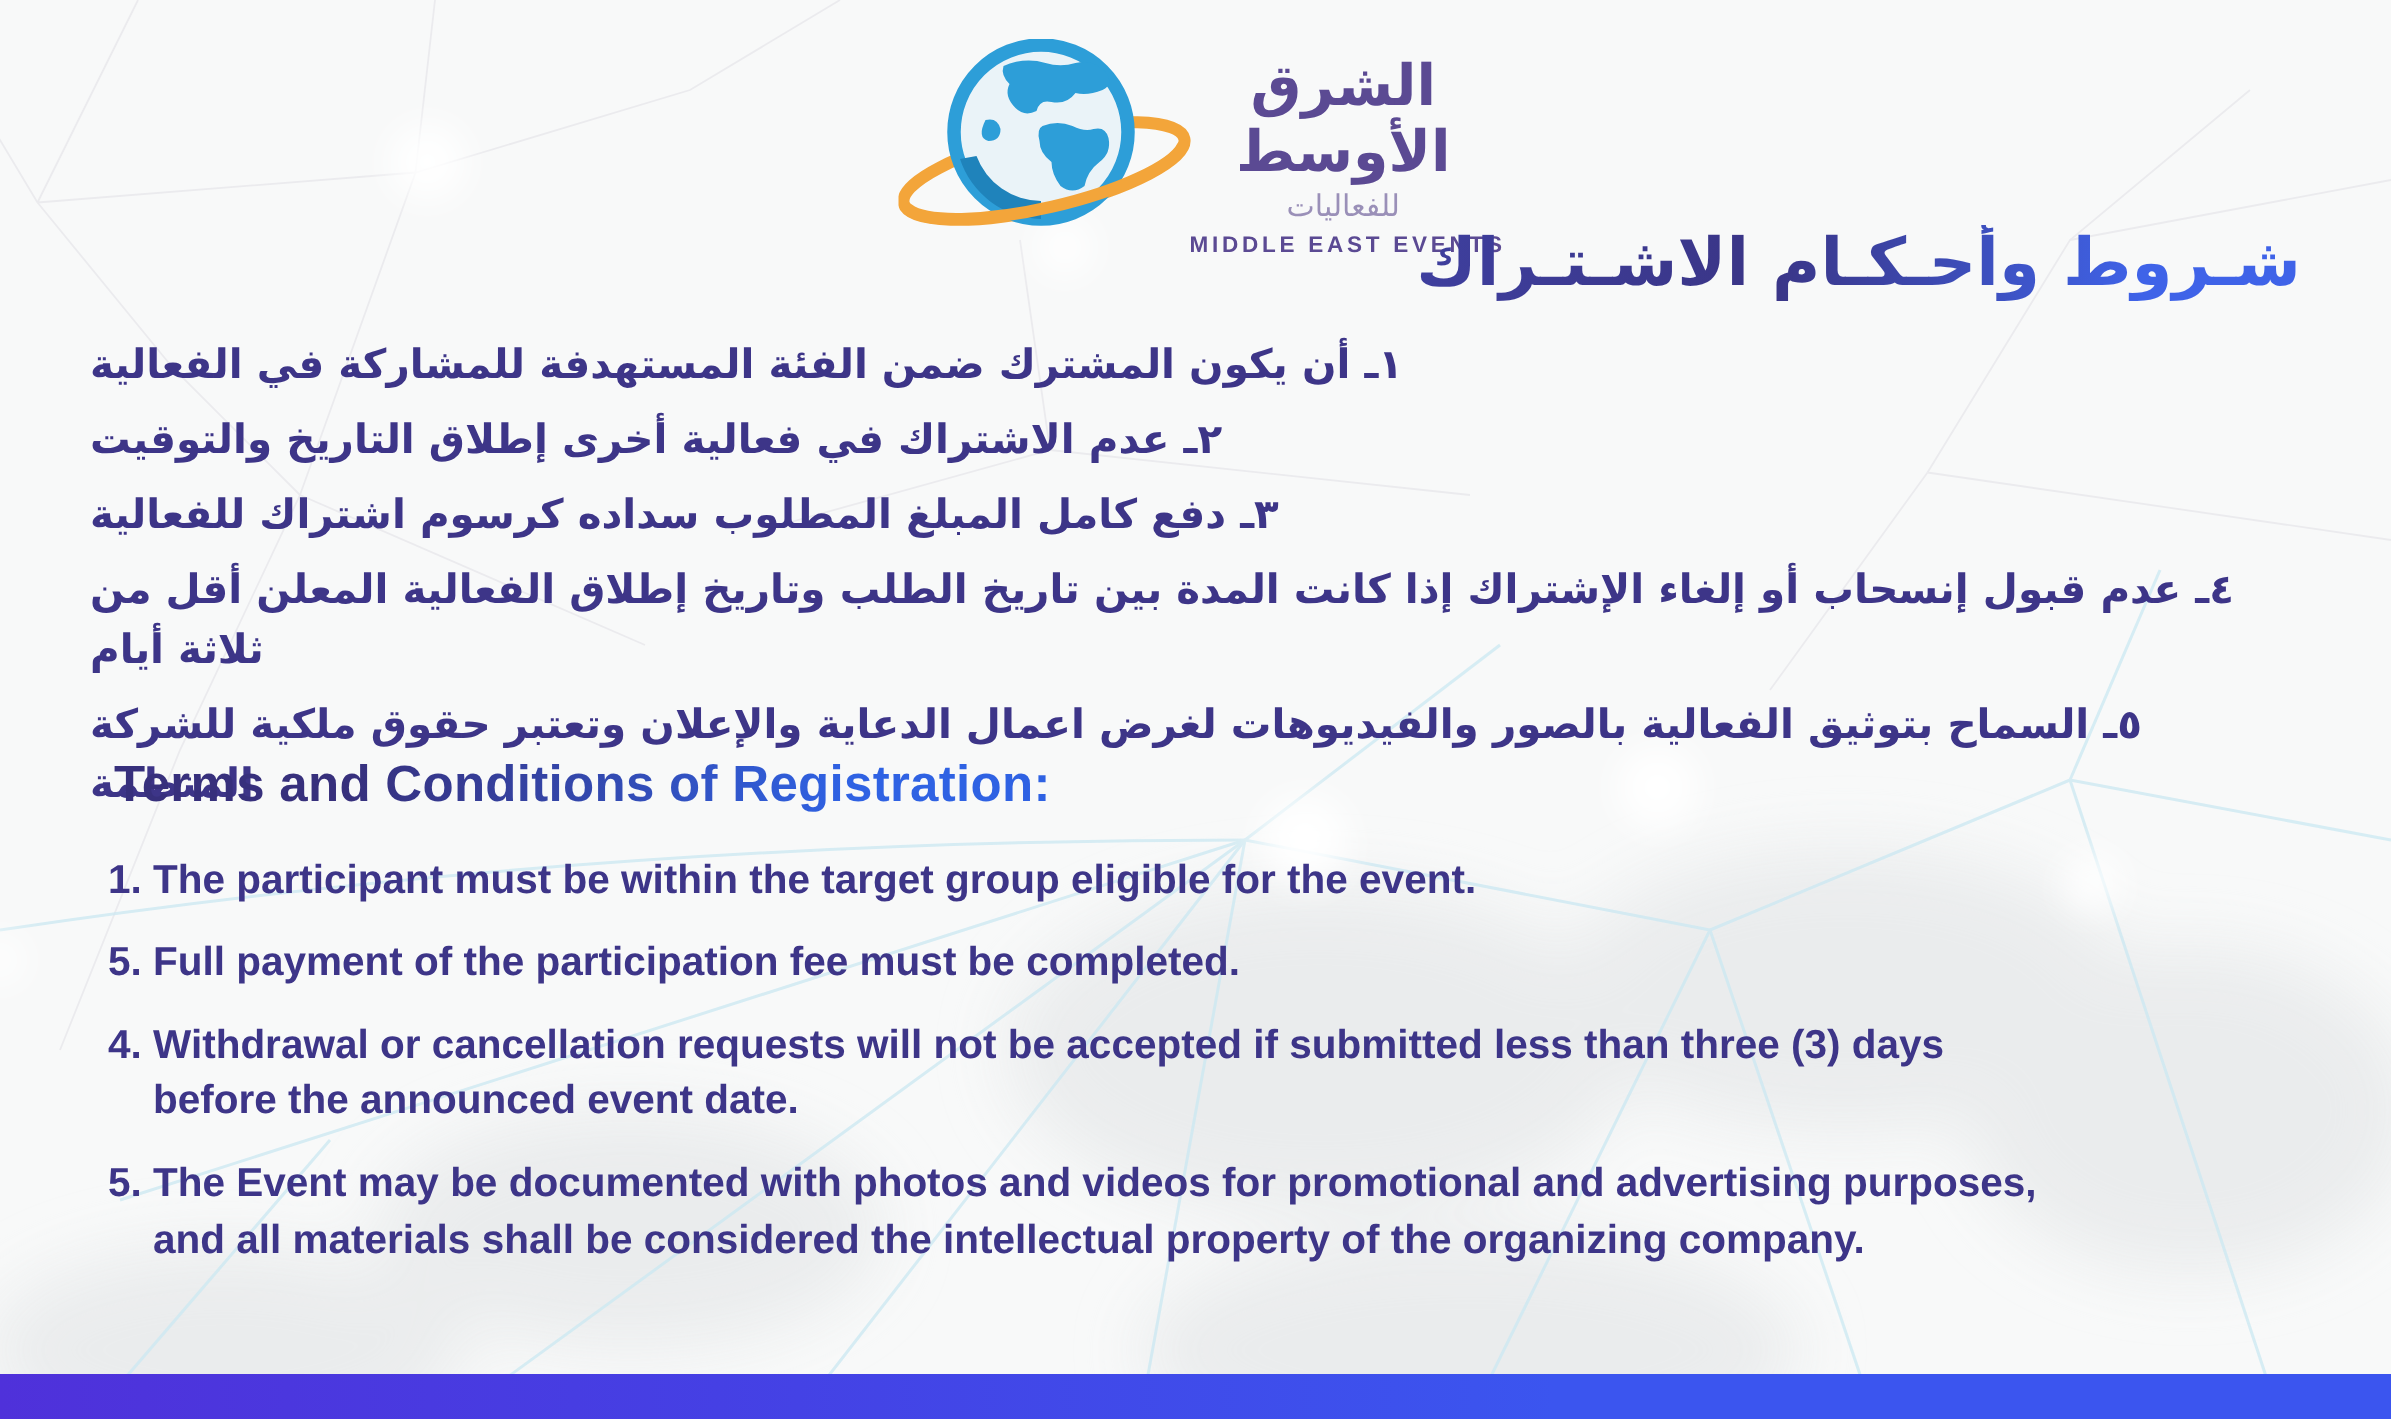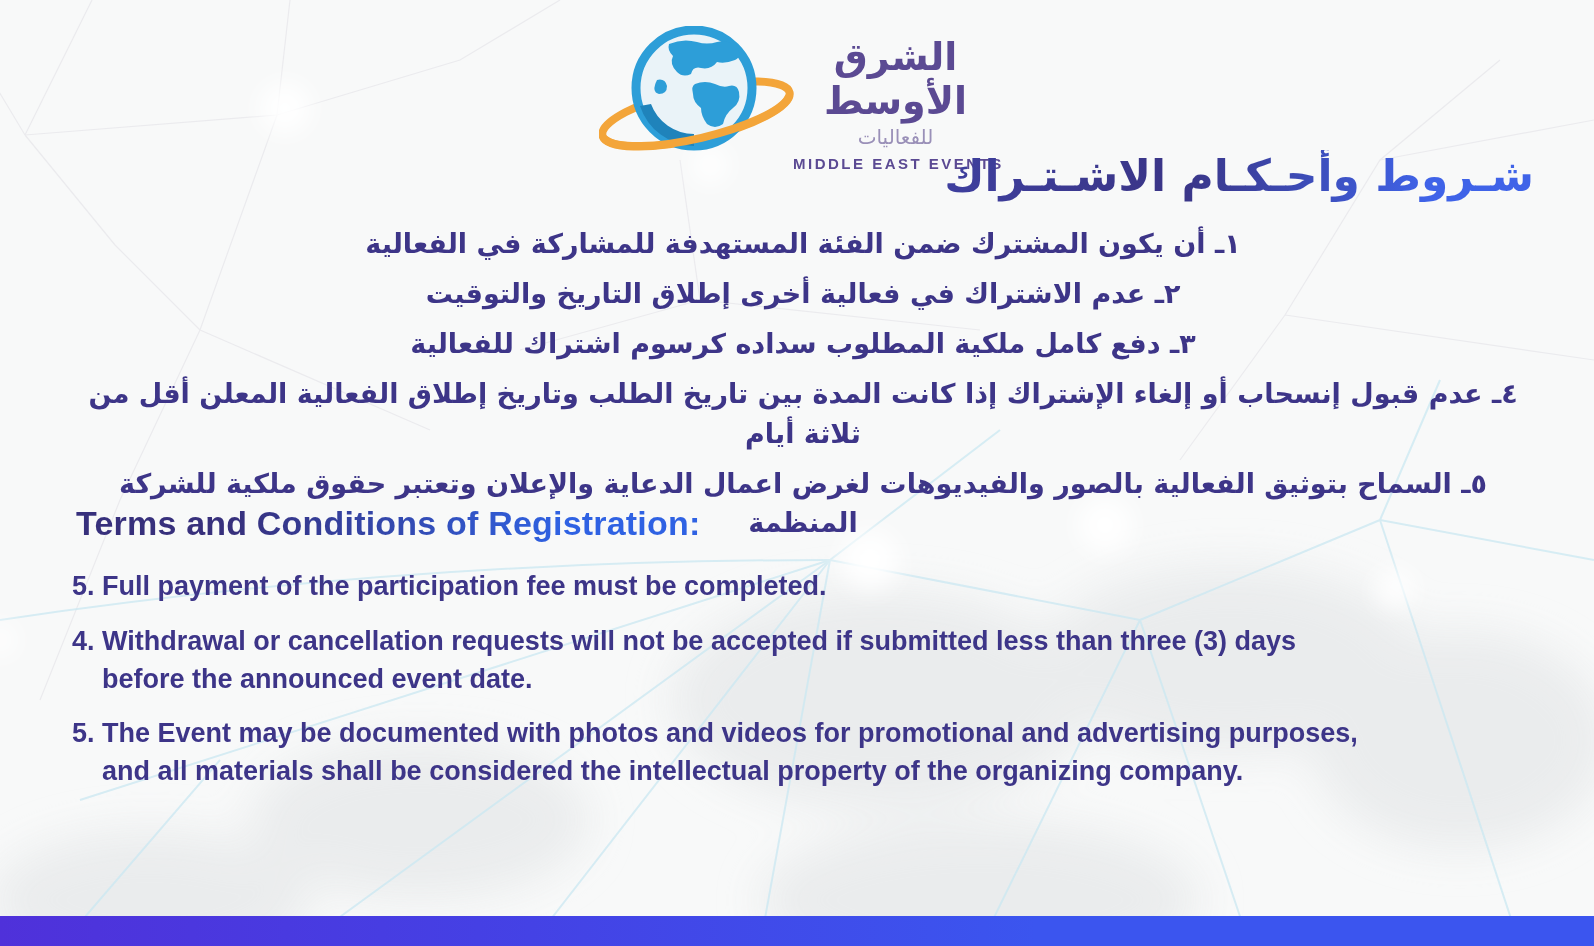--- a/index.html
+++ b/index.html
@@ -34,21 +34,21 @@
     position:absolute;top:150px;right:60px;
     direction:rtl;
     font-family:"DejaVu Sans", sans-serif;
     font-size:44px;font-weight:bold;line-height:1.2;
     background:linear-gradient(to left,#3f63e8 18%,#3a3586 60%,#3e3f9e 100%);
     -webkit-background-clip:text;background-clip:text;
     -webkit-text-fill-color:transparent;color:transparent;
   }
   .ar-list{
     position:absolute;top:224px;right:48px;left:60px;
-    direction:rtl;text-align:center;
+    direction:rtl;text-align:left;
     font-family:"DejaVu Sans", sans-serif;
     font-size:27px;font-weight:bold;color:#3d3588;
     line-height:1.45;
   }
   .ar-item{margin-bottom:11px;}
 
   
   .en-heading{
     position:absolute;left:76px;top:504px;
     font-size:34px;font-weight:bold;letter-spacing:0.2px;
@@ -168,28 +168,29 @@
       <div class="logo-ar-tagline">للفعاليات</div>
       <div class="logo-en-name">MIDDLE EAST EVENTS</div>
     </div>
   </div>
 
   <div class="ar-heading">شـروط وأحـكـام الاشـتـراك</div>
 
   <div class="ar-list">
     <div class="ar-item">١ـ  أن يكون المشترك ضمن الفئة المستهدفة للمشاركة في الفعالية</div>
     <div class="ar-item">٢ـ عدم الاشتراك في فعالية أخرى إطلاق التاريخ والتوقيت</div>
-    <div class="ar-item">٣ـ دفع كامل ملكية المطلوب سداده كرسوم اشتراك للفعالية</div>
+    <div class="ar-item">٣ـ دفع كامل المبلغ المطلوب سداده كرسوم اشتراك للفعالية</div>
     <div class="ar-item">٤ـ  عدم قبول إنسحاب أو إلغاء الإشتراك إذا كانت المدة بين تاريخ الطلب وتاريخ إطلاق الفعالية المعلن أقل من  ثلاثة أيام</div>
     <div class="ar-item">٥ـ السماح بتوثيق الفعالية بالصور والفيديوهات لغرض اعمال الدعاية والإعلان وتعتبر حقوق ملكية للشركة المنظمة</div>
   </div>
 
   <div class="en-heading">Terms and Conditions of Registration:</div>
 
   <div class="en-list">
+    <div class="en-item">1. The participant must be within the target group eligible for the event.</div>
     <div class="en-item">5. Full payment of the participation fee must be completed.</div>
     <div class="en-item">4. Withdrawal or cancellation requests will not be accepted if submitted less than three (3) days
 before the announced event date.</div>
     <div class="en-item">5. The Event may be documented with photos and videos for promotional and advertising purposes,
 and all materials shall be considered the intellectual property of the organizing company.</div>
   </div>
 
   <div class="bottom-bar"></div>
 
 </div>

